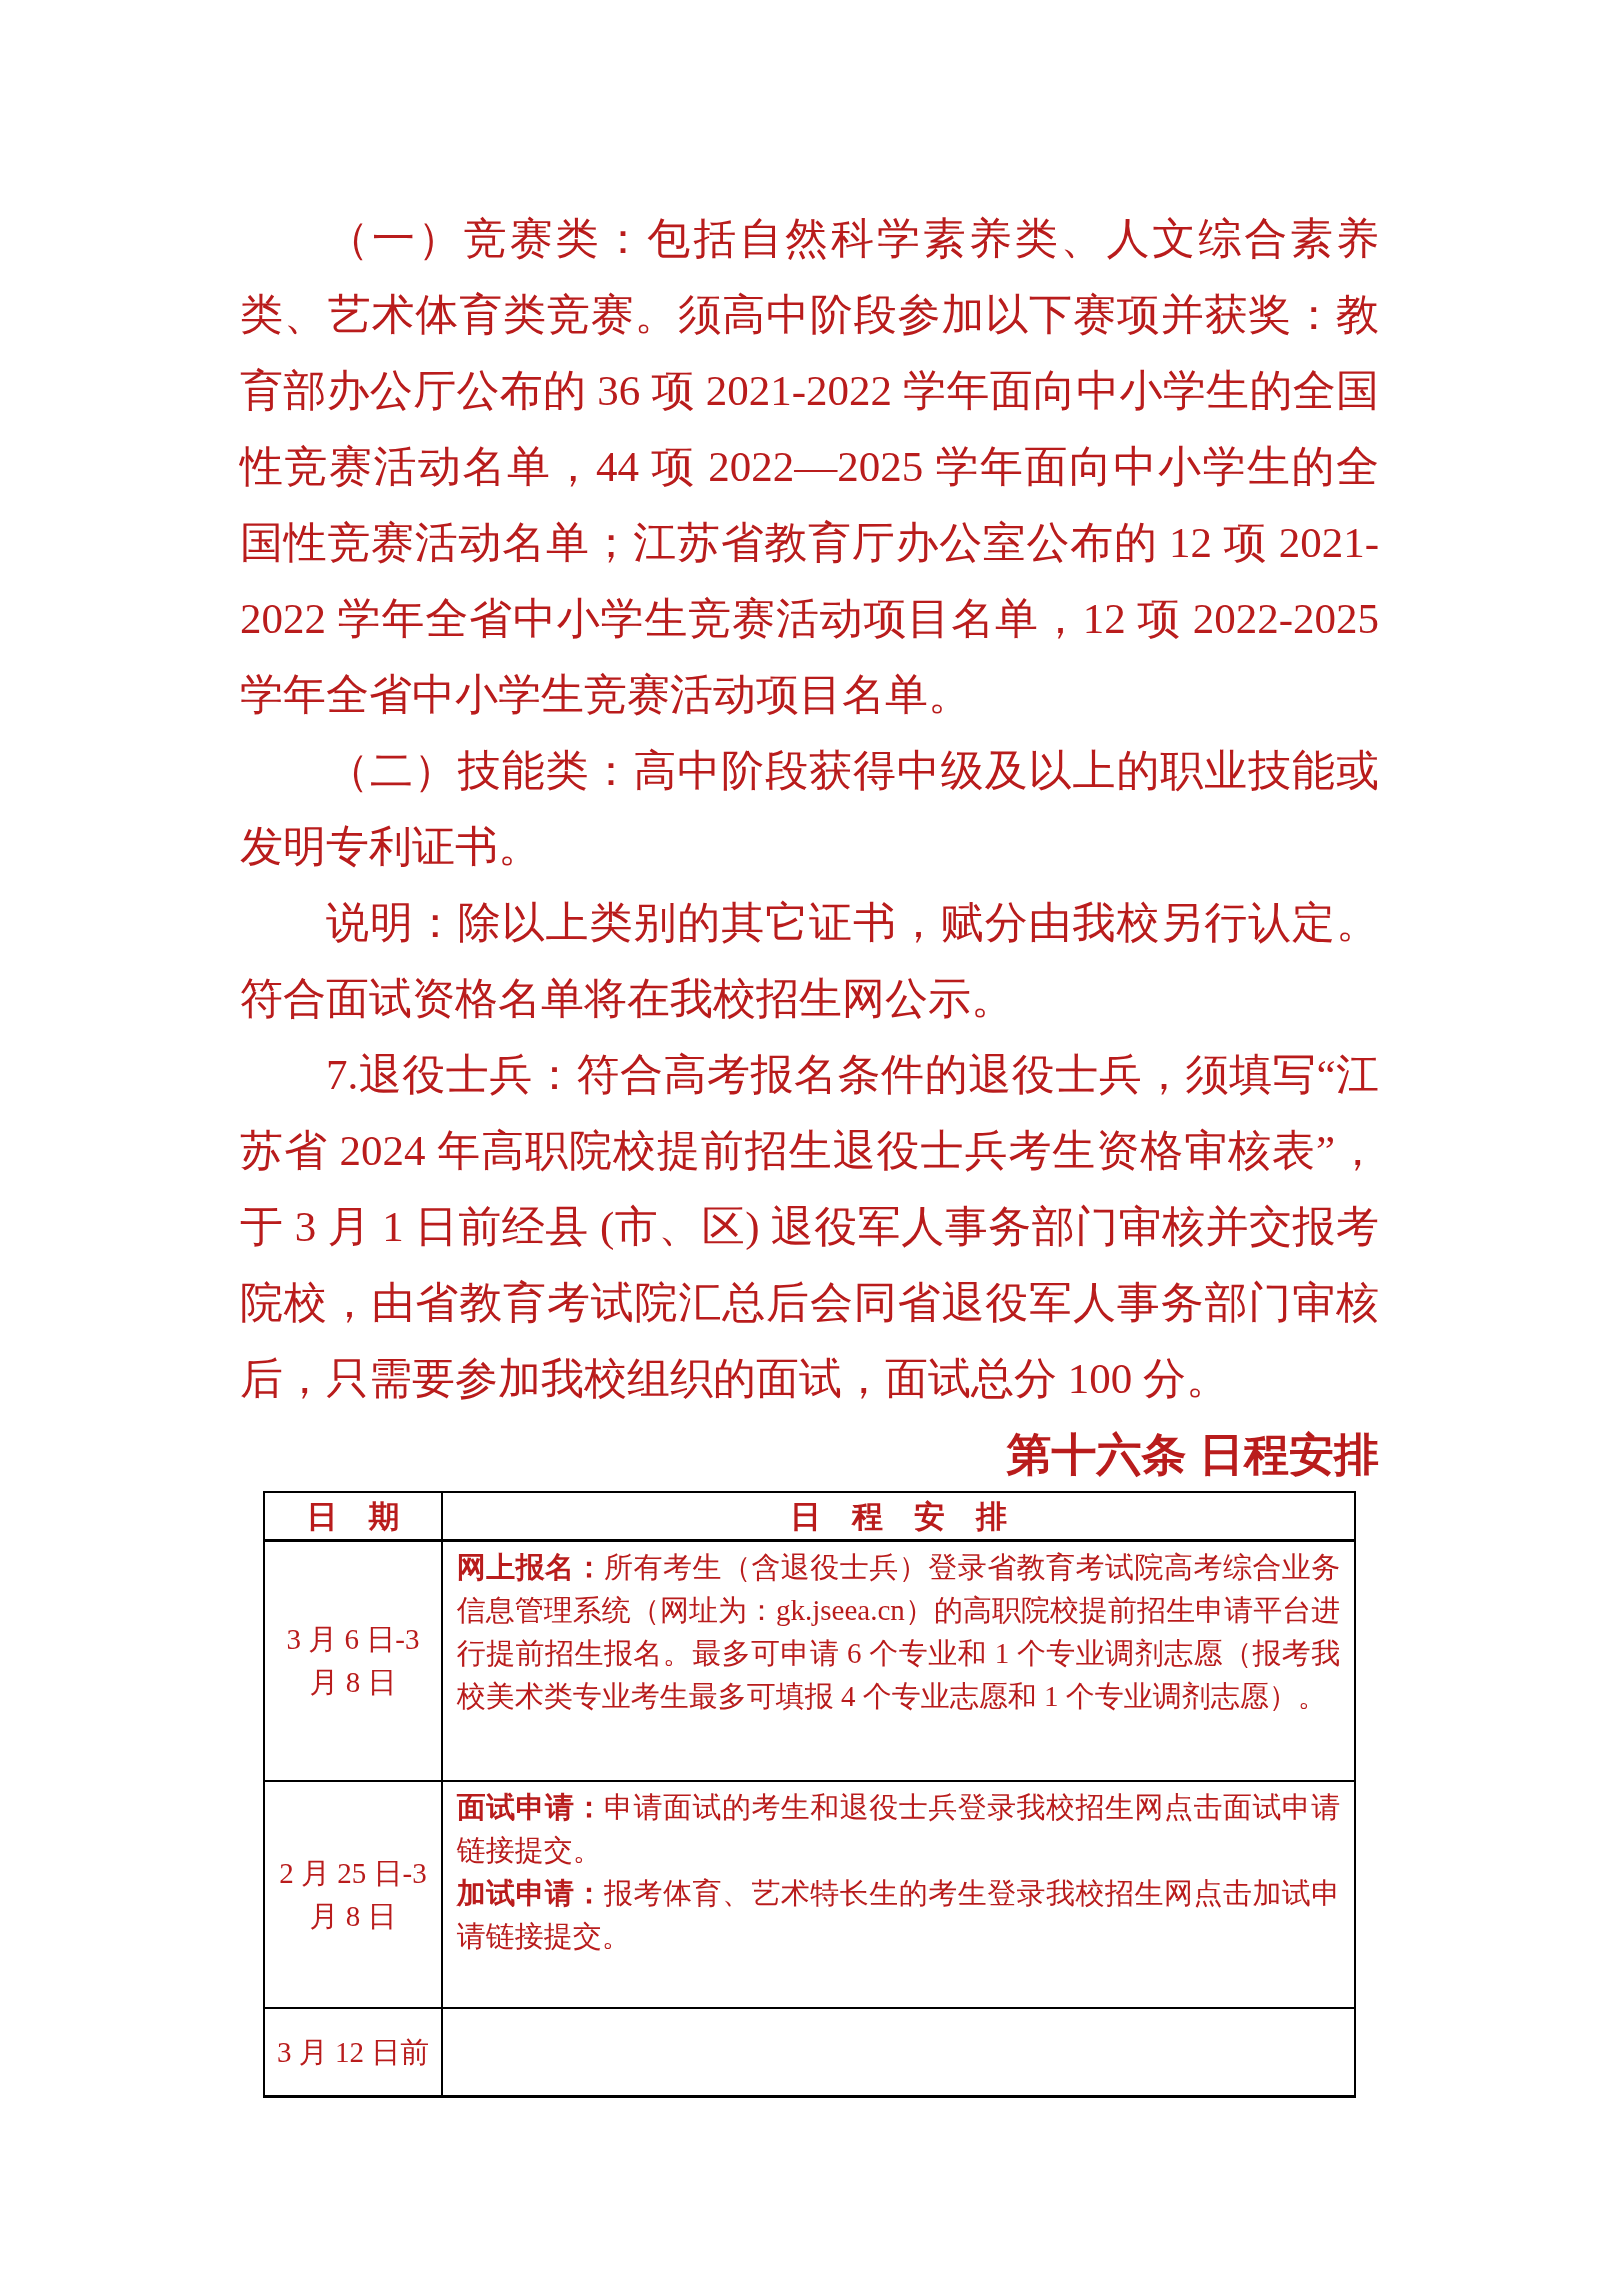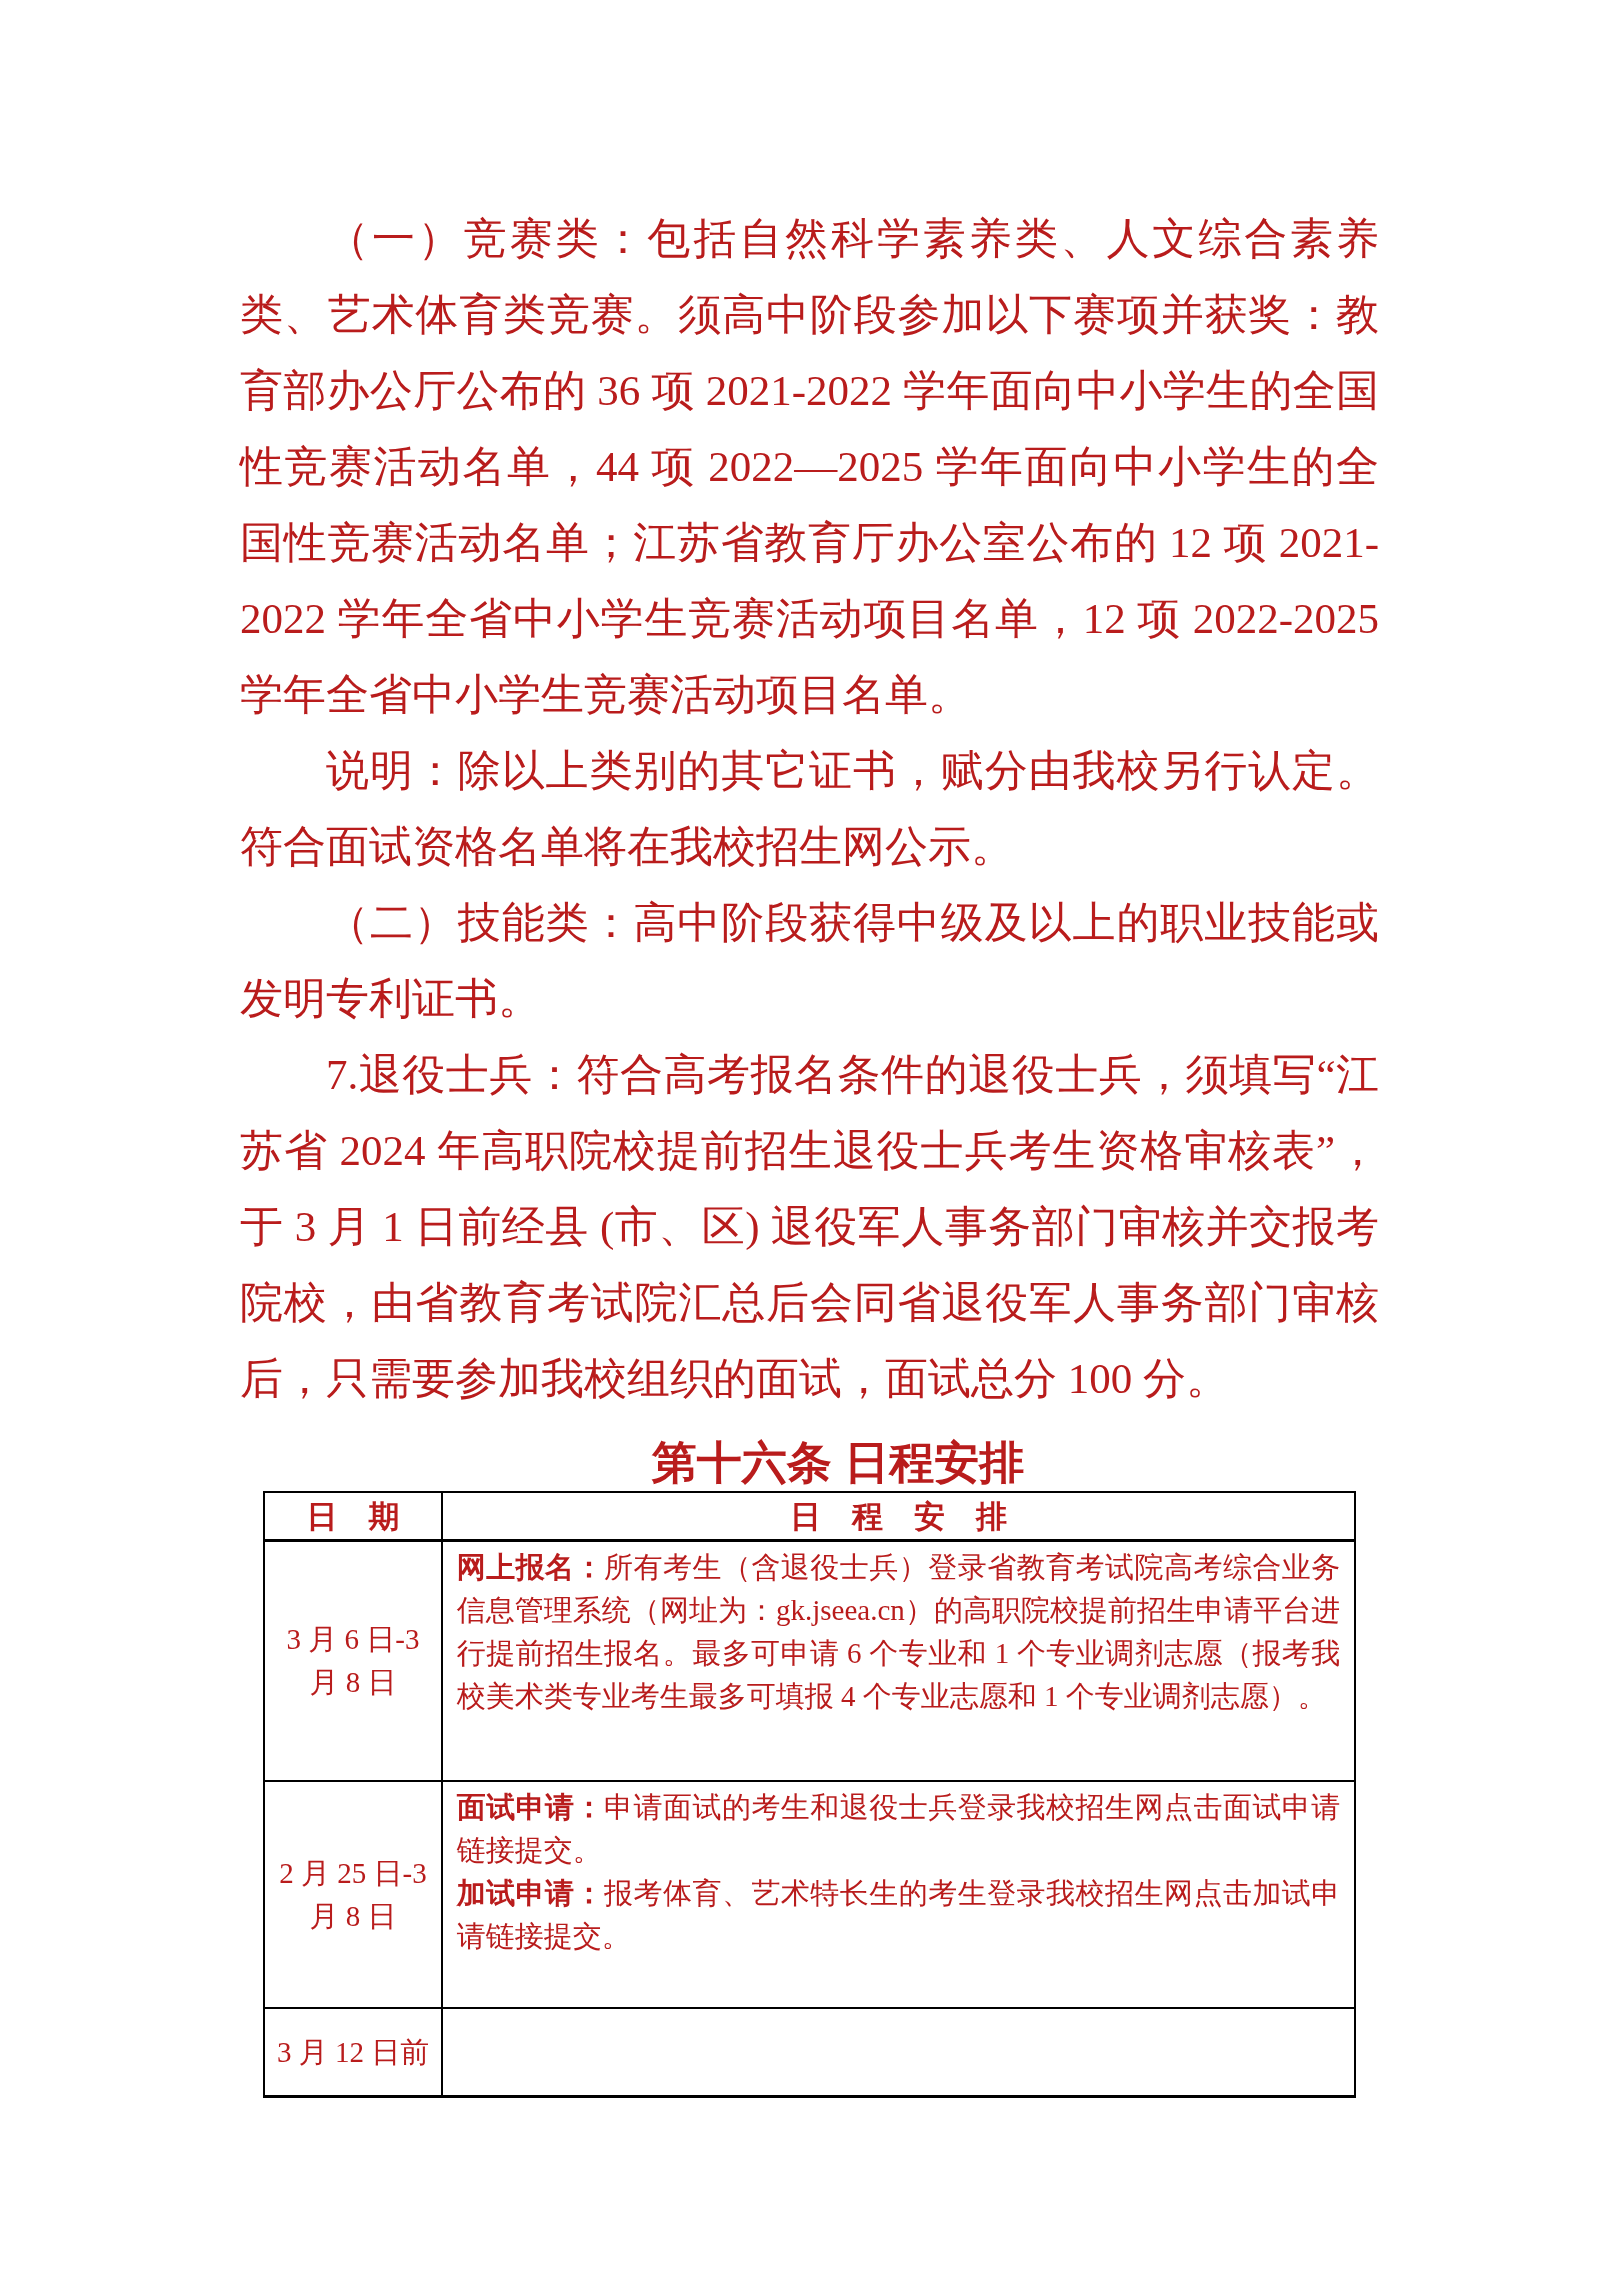--- a/index.html
+++ b/index.html
@@ -23,25 +23,25 @@
     width: 1139px;
     font-size: 43px;
     line-height: 76px;
     text-align: justify;
   }
   .para {
     margin: 0;
     text-indent: 86px;
   }
   .section-heading {
-    margin: 8px;
+    margin: 0;
     font-weight: bold;
     font-size: 45px;
     text-indent: 57px;
-    text-align: center;
+    text-align: right;
     font-family: "Liberation Sans", "DejaVu Sans", sans-serif;
   }
   
   .schedule-table {
     position: absolute;
     left: 263px;
     top: 1491px;
     width: 1093px;
     box-sizing: border-box;
     border: 2.9px solid #000000;
@@ -95,22 +95,22 @@
   .t-row.r3 .cell { line-height: 41px; }
   .run-label { font-weight: bold; font-family: "Liberation Sans", "DejaVu Sans", sans-serif; }
 </style>
 </head>
 <body>
 
 <div class="page">
 
   <div class="content">
     <p class="para">（一）竞赛类：包括自然科学素养类、人文综合素养类、艺术体育类竞赛。须高中阶段参加以下赛项并获奖：教育部办公厅公布的 36 项 2021-2022 学年面向中小学生的全国性竞赛活动名单，44 项 2022—2025 学年面向中小学生的全国性竞赛活动名单；江苏省教育厅办公室公布的 12 项 2021-2022 学年全省中小学生竞赛活动项目名单，12 项 2022-2025 学年全省中小学生竞赛活动项目名单。</p>
+    <p class="para">（二）技能类：高中阶段获得中级及以上的职业技能或发明专利证书。</p>
     <p class="para">说明：除以上类别的其它证书，赋分由我校另行认定。符合面试资格名单将在我校招生网公示。</p>
-    <p class="para">（二）技能类：高中阶段获得中级及以上的职业技能或发明专利证书。</p>
     <p class="para">7.退役士兵：符合高考报名条件的退役士兵，须填写“江苏省 2024 年高职院校提前招生退役士兵考生资格审核表”，于 3 月 1 日前经县 (市、区) 退役军人事务部门审核并交报考院校，由省教育考试院汇总后会同省退役军人事务部门审核后，只需要参加我校组织的面试，面试总分 100 分。</p>
     <p class="section-heading">第十六条 日程安排</p>
   </div>
 
   <div class="schedule-table">
 
     <div class="t-row header">
       <div class="cell date">日　期</div>
       <div class="cell sched">日　程　安　排</div>
     </div>

